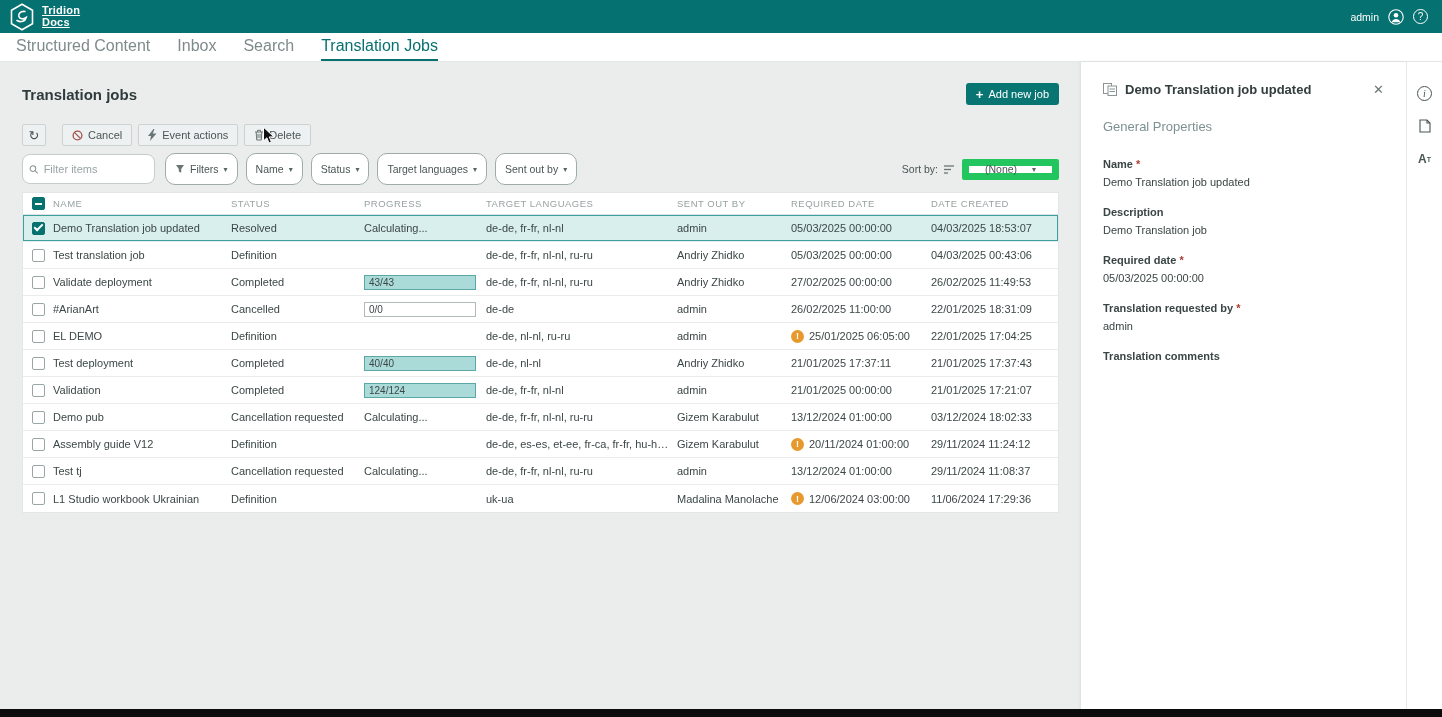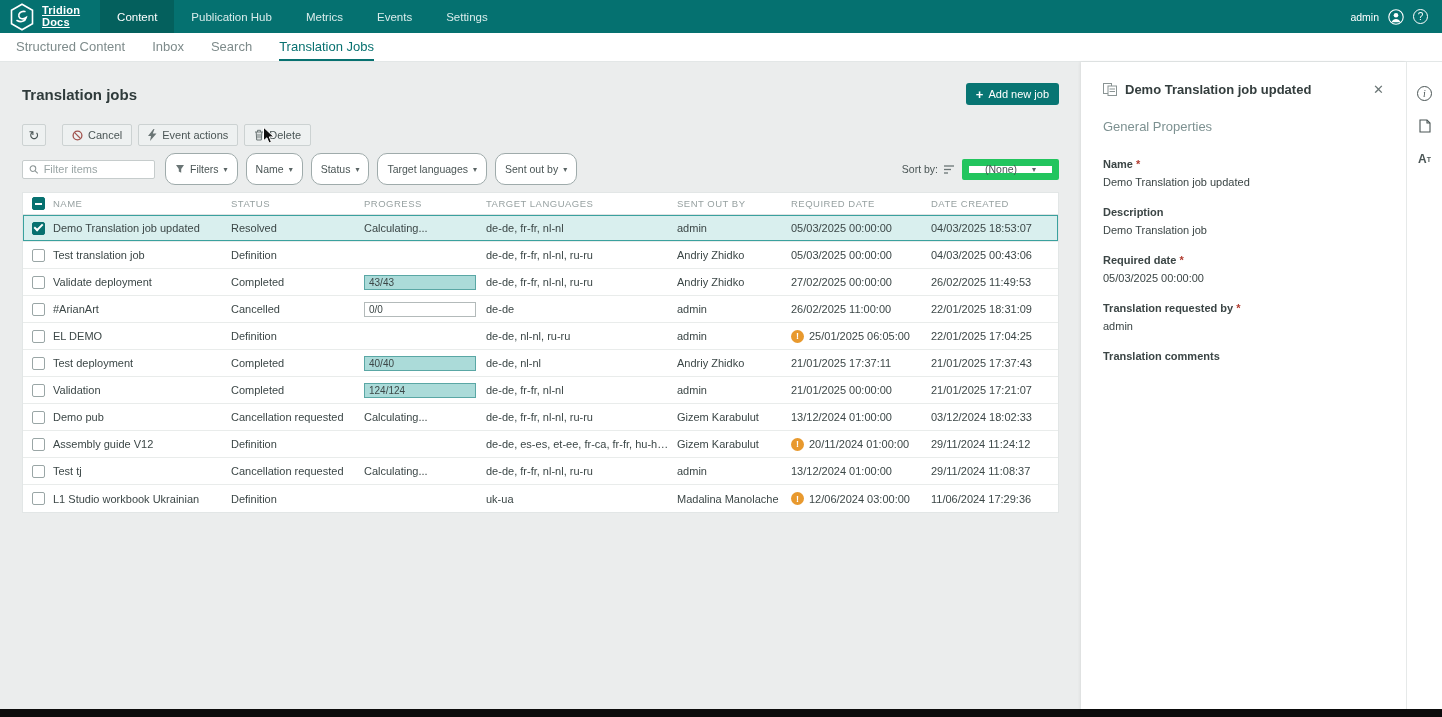--- a/index.html
+++ b/index.html
@@ -13,21 +13,21 @@
   .main-nav { display:flex; }
   .nav-item { display:flex; align-items:center; padding:0 17px; font-size:11.5px; color:#d9eceb; cursor:pointer; }
   .nav-item.active { background:#04605d; color:#fff; }
   .topbar-right { margin-left:auto; display:flex; align-items:center; gap:9px; padding-right:14px; font-size:10.5px; }
   .help-circle { width:15px; height:15px; border:1px solid #fff; border-radius:50%; font-size:10px;
                  display:flex; align-items:center; justify-content:center; cursor:pointer; }
 
   
   .subnav { height:29px; background:#fff; display:flex; align-items:stretch; padding-left:16px;
             border-bottom:1px solid #e3e7e7; }
-  .subnav-item { display:flex; align-items:center; margin-right:27px; font-size:13px; color:#7e8b8b;
+  .subnav-item { display:flex; align-items:center; margin-right:27px; font-size:16px; color:#7e8b8b;
                  border-bottom:2px solid transparent; cursor:pointer; }
   .subnav-item.active { color:#077170; border-bottom-color:#077170; }
 
   
   .content-row { display:flex; height:647px; }
   .main { width:1081px; padding:0 22px; }
 
   .page-header { margin-top:20px; height:24px; display:flex; align-items:center; justify-content:space-between; }
   .page-title { font-size:15px; font-weight:bold; color:#2f3b3b; }
   .add-btn { background:#087573; color:#fff; font-size:11px; height:22px; padding:0 10px; border:none;
@@ -37,21 +37,21 @@
 
   
   .toolbar { margin-top:18px; height:22px; display:flex; align-items:center; gap:6px; }
   .tbtn { height:22px; background:#eef1f1; border:1px solid #ccd2d2; border-radius:2px; display:flex;
           align-items:center; gap:5px; padding:0 9px; font-size:11px; color:#4a5555; cursor:pointer;
           font-family:inherit; }
   .tbtn.icon-only { width:24px; padding:0; justify-content:center; margin-right:10px; font-size:13px; }
 
   
   .filterbar { margin-top:12px; height:22px; display:flex; align-items:center; }
-  .search-box { width:133px; height:19px; background:#fff; border:1px solid #c6cccc; border-radius:2px;
+  .search-box { width:133px; height:30px; background:#fff; border:1px solid #c6cccc; border-radius:8px;
                 display:flex; align-items:center; padding:0 6px; gap:5px; }
   .search-box input { border:none; outline:none; width:100%; font-size:11px; color:#3c4747;
                       font-family:inherit; background:transparent; }
   .search-box input::placeholder { color:#9aa5a5; }
   .pill { height:32px; border:1px solid #9fabab; border-radius:10px; background:#fff; display:flex;
           align-items:center; gap:5px; padding:0 9px; font-size:10.5px; color:#4a5555; margin-left:8px;
           cursor:pointer; }
   .pill.filters { margin-left:10px; }
   .chev { font-size:8px; color:#5a6565; }
   .pills-wrap { display:flex; align-items:center; }
@@ -120,27 +120,20 @@
   <div class="logo">
     <svg width="26" height="28" viewBox="0 0 26 28">
       <path d="M13 1.2l10.5 6.1v13.4L13 26.8 2.5 20.7V7.3z" fill="none" stroke="#fff" stroke-width="1.6"></path>
       <path d="M8 17.5c4 2.2 8.2 1 9.2-3-3 2-6.4 1.8-7.3-1-.9-2.8 2-5.8 6-5" fill="none" stroke="#fff" stroke-width="1.6" stroke-linecap="round"></path>
     </svg>
     <div class="logo-text">
       <div>Tridion</div>
       <div>Docs</div>
     </div>
   </div>
-  <nav class="main-nav">
-      <div class="nav-item active">Content</div>
-      <div class="nav-item">Publication Hub</div>
-      <div class="nav-item">Metrics</div>
-      <div class="nav-item">Events</div>
-      <div class="nav-item">Settings</div>
-    </nav>
   <div class="topbar-right">
     <span>admin</span>
     <svg width="16" height="16" viewBox="0 0 16 16" style="cursor:pointer">
       <circle cx="8" cy="8" r="7.2" fill="none" stroke="#fff" stroke-width="1.1"></circle>
       <circle cx="8" cy="6.2" r="2.3" fill="#fff"></circle>
       <path d="M3.6 13.2c.9-2.3 2.5-3.3 4.4-3.3s3.5 1 4.4 3.3" fill="#fff"></path>
     </svg>
     <span class="help-circle">?</span>
   </div>
 </header>

